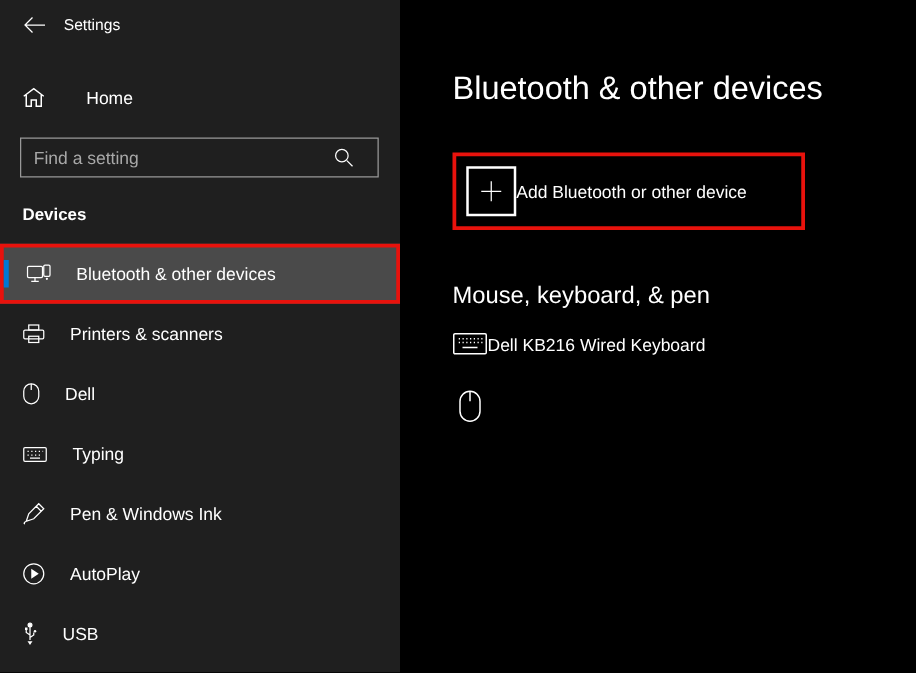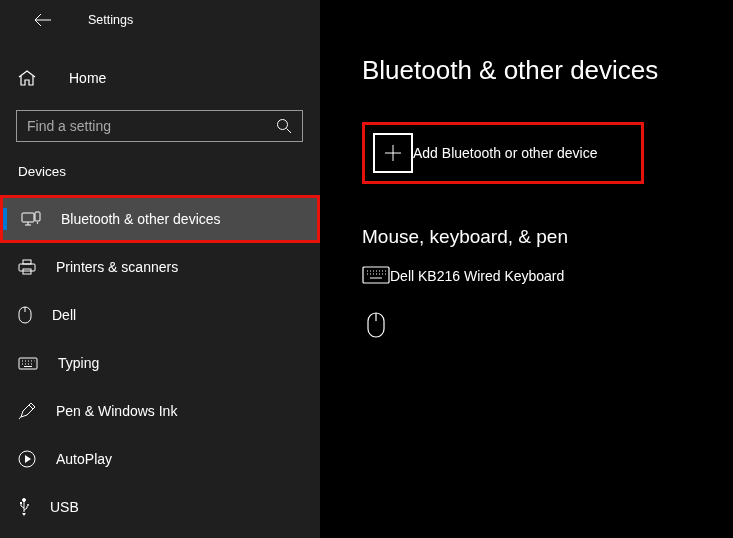--- a/index.html
+++ b/index.html
@@ -1,27 +1,27 @@
 <!DOCTYPE html>
 <html><head>
 <meta charset="utf-8">
 <style>
 *{margin:0;padding:0;box-sizing:border-box;font-family:"Segoe UI",Arial,sans-serif}
 body{width:733px;height:538px;background:#000;color:#fff;display:flex;overflow:hidden}
 .sidebar{width:320px;height:100%;background:#1f1f1f;display:flex;flex-direction:column}
 .main{flex:1;height:100%;background:#000;padding:55px 0 0 42px}
-.titlebar{display:flex;align-items:center;height:40px;padding-left:34px;gap:36px}
+.titlebar{display:flex;align-items:center;height:40px;padding-left:19px;gap:14px}
 .titlebar .title{font-size:12.5px}
 .home-row{display:flex;align-items:center;height:44px;padding-left:18px;gap:33px;margin-top:16px}
 .home-row span{font-size:14px}
 .search-wrap{padding:10px 16px 0 16px}
-.search{width:287px;height:32px;border:1px solid #999;background:transparent;display:flex;align-items:center;padding:0 10px;justify-content:space-between}
+.search{width:287px;height:32px;border:1px solid #999;background:transparent;display:flex;align-items:center;padding:0 10px;}
 .search input{background:transparent;border:none;outline:none;color:#ccc;font-size:14px;width:240px}
 .search input::placeholder{color:#a8a8a8}
-.section-label{font-size:13.5px;font-weight:400;color:#fff;padding:22px 0 8px 18px}
+.section-label{font-size:13.5px;font-weight:700;color:#fff;padding:22px 0 8px 18px}
 .nav{list-style:none;margin-top:8px}
 .nav li{height:48px;display:flex;align-items:center;padding-left:18px;gap:20px;font-size:14px;color:#fff;position:relative}
 .nav li.active{background:#4a4a4a}
 .nav li.active .accent{position:absolute;left:0;top:10px;bottom:10px;width:4px;background:#0078d4}
 .highlight-box{border:3px solid #e8120c}
 .page-title{font-size:26px;font-weight:350;margin-bottom:36px}
 .add-btn-wrap{display:inline-flex;align-items:center;padding:8px 44px 8px 8px;border:3px solid #e8120c}
 .plus-box{width:40px;height:40px;border:2px solid #fff;display:flex;align-items:center;justify-content:center}
 .add-label{font-size:14px}
 .sub-title{font-size:19px;font-weight:400;margin-top:42px;margin-bottom:18px}

